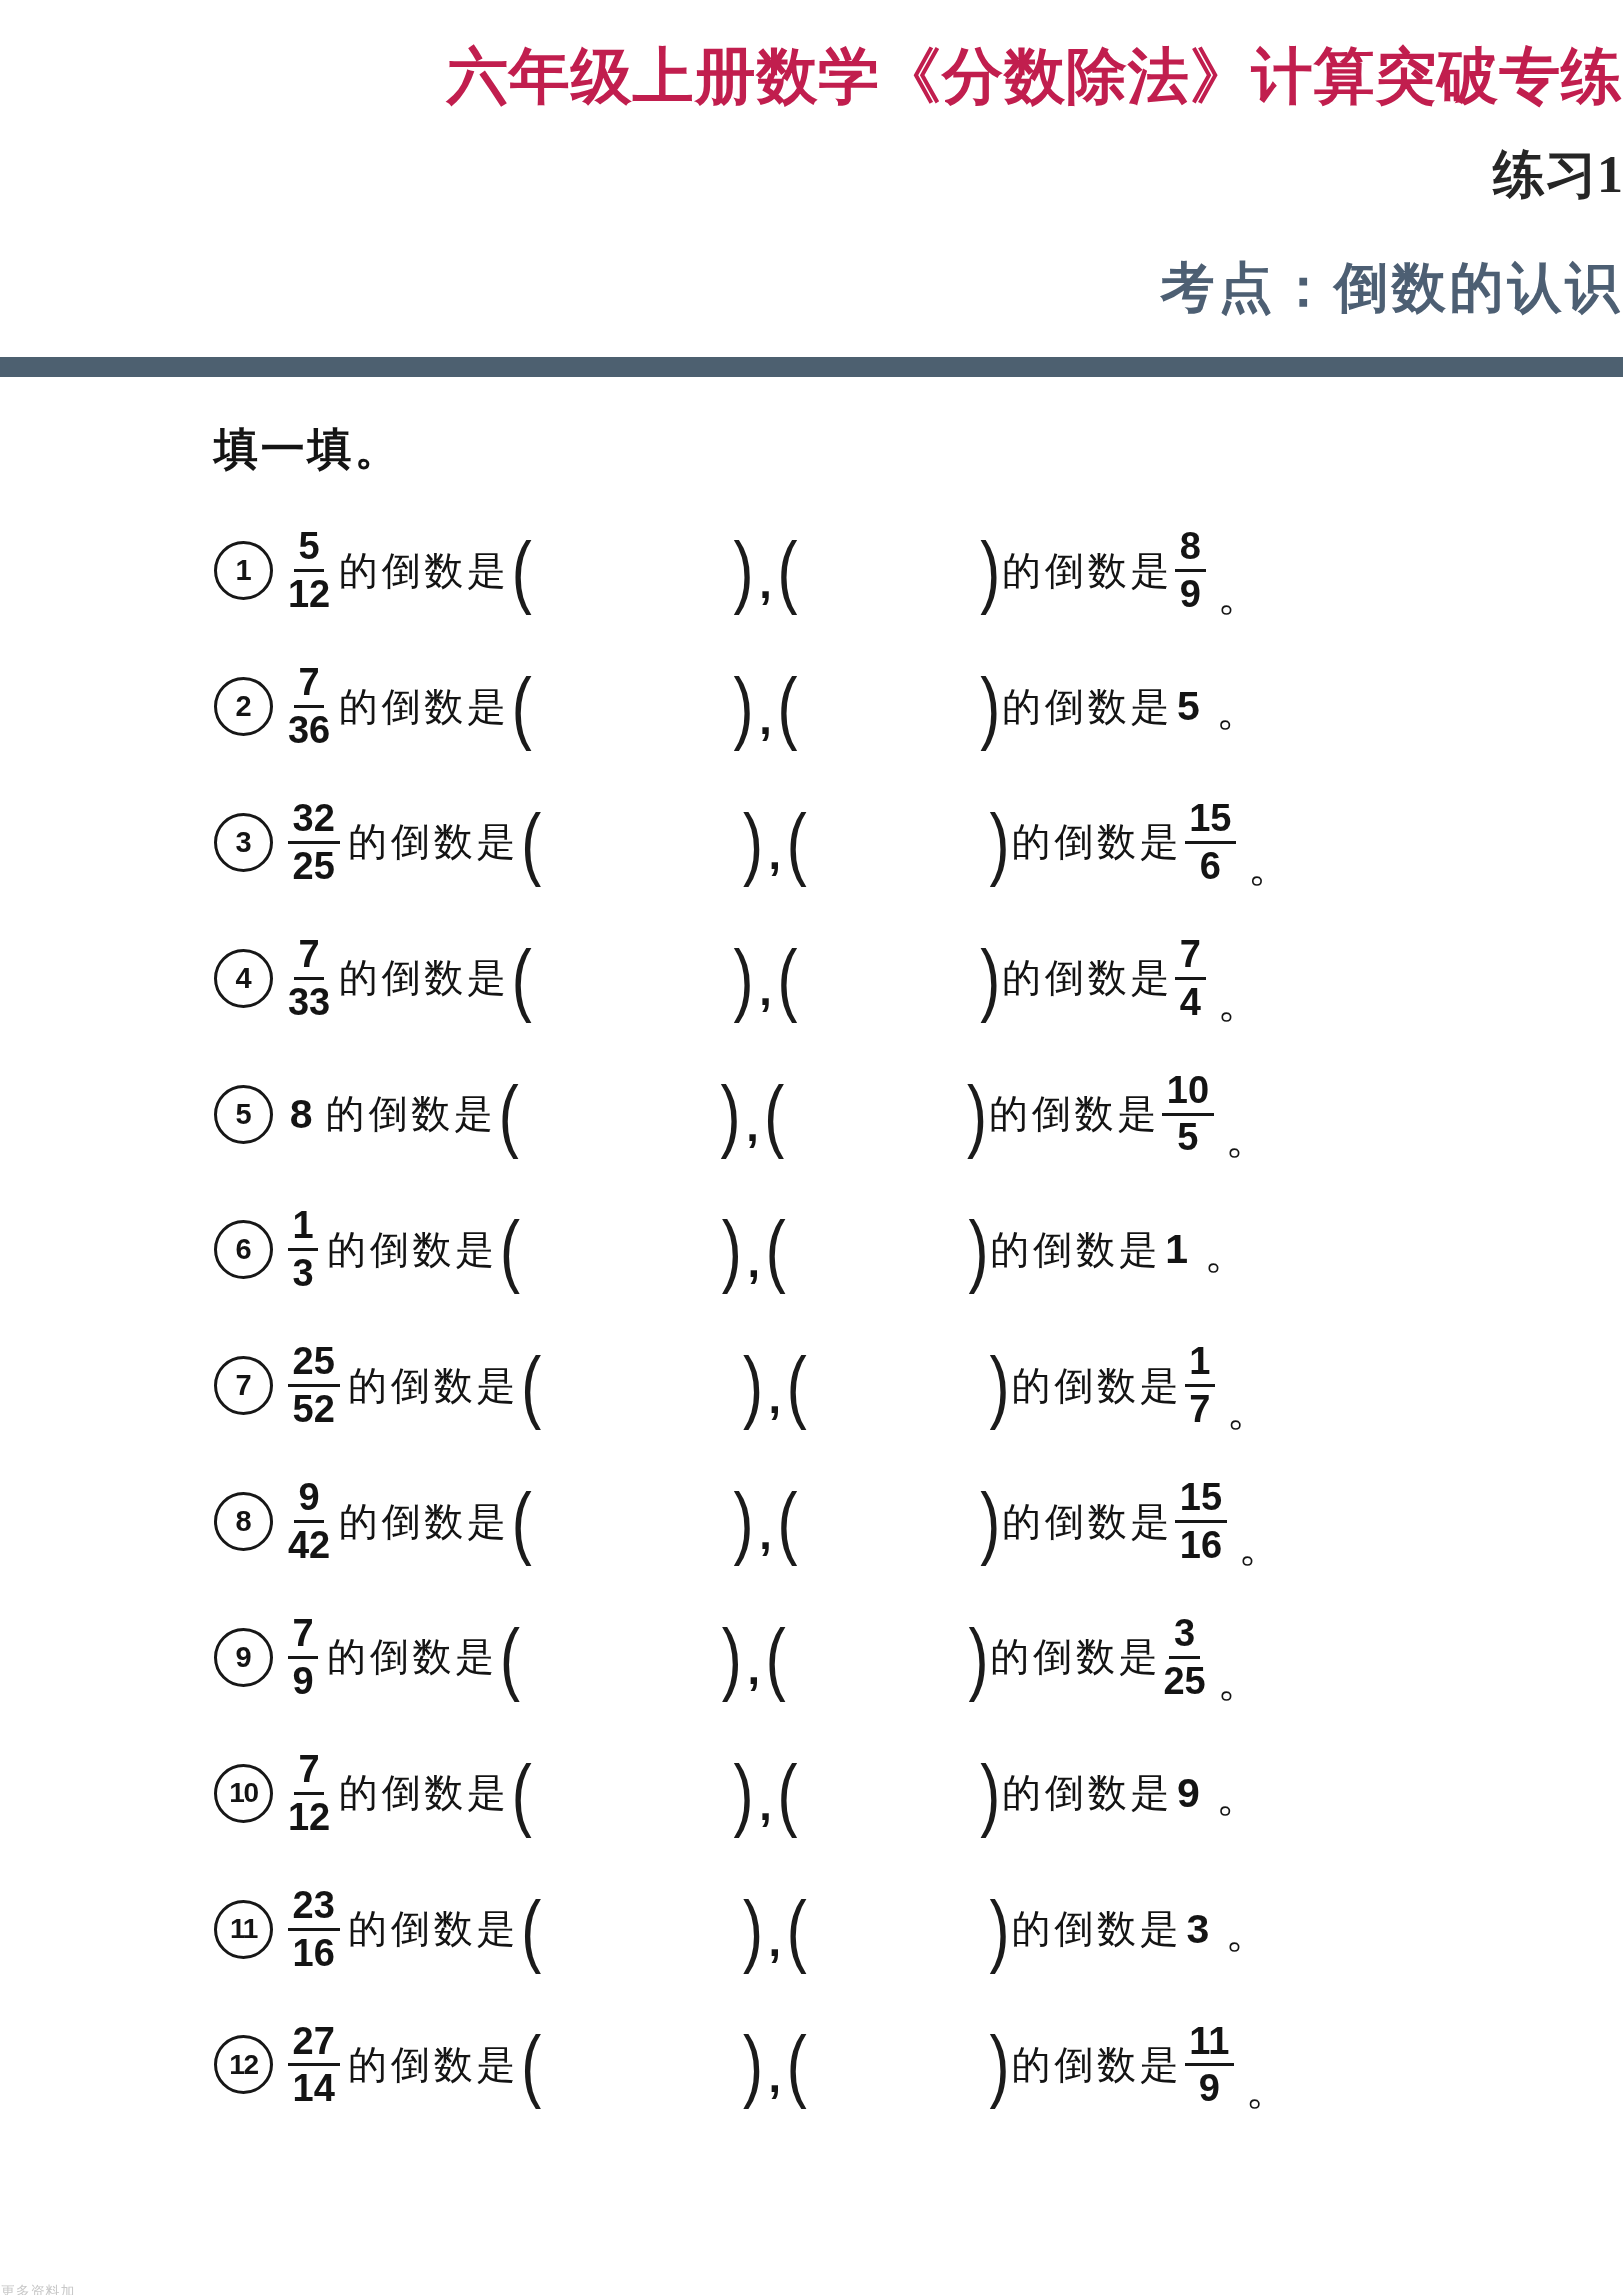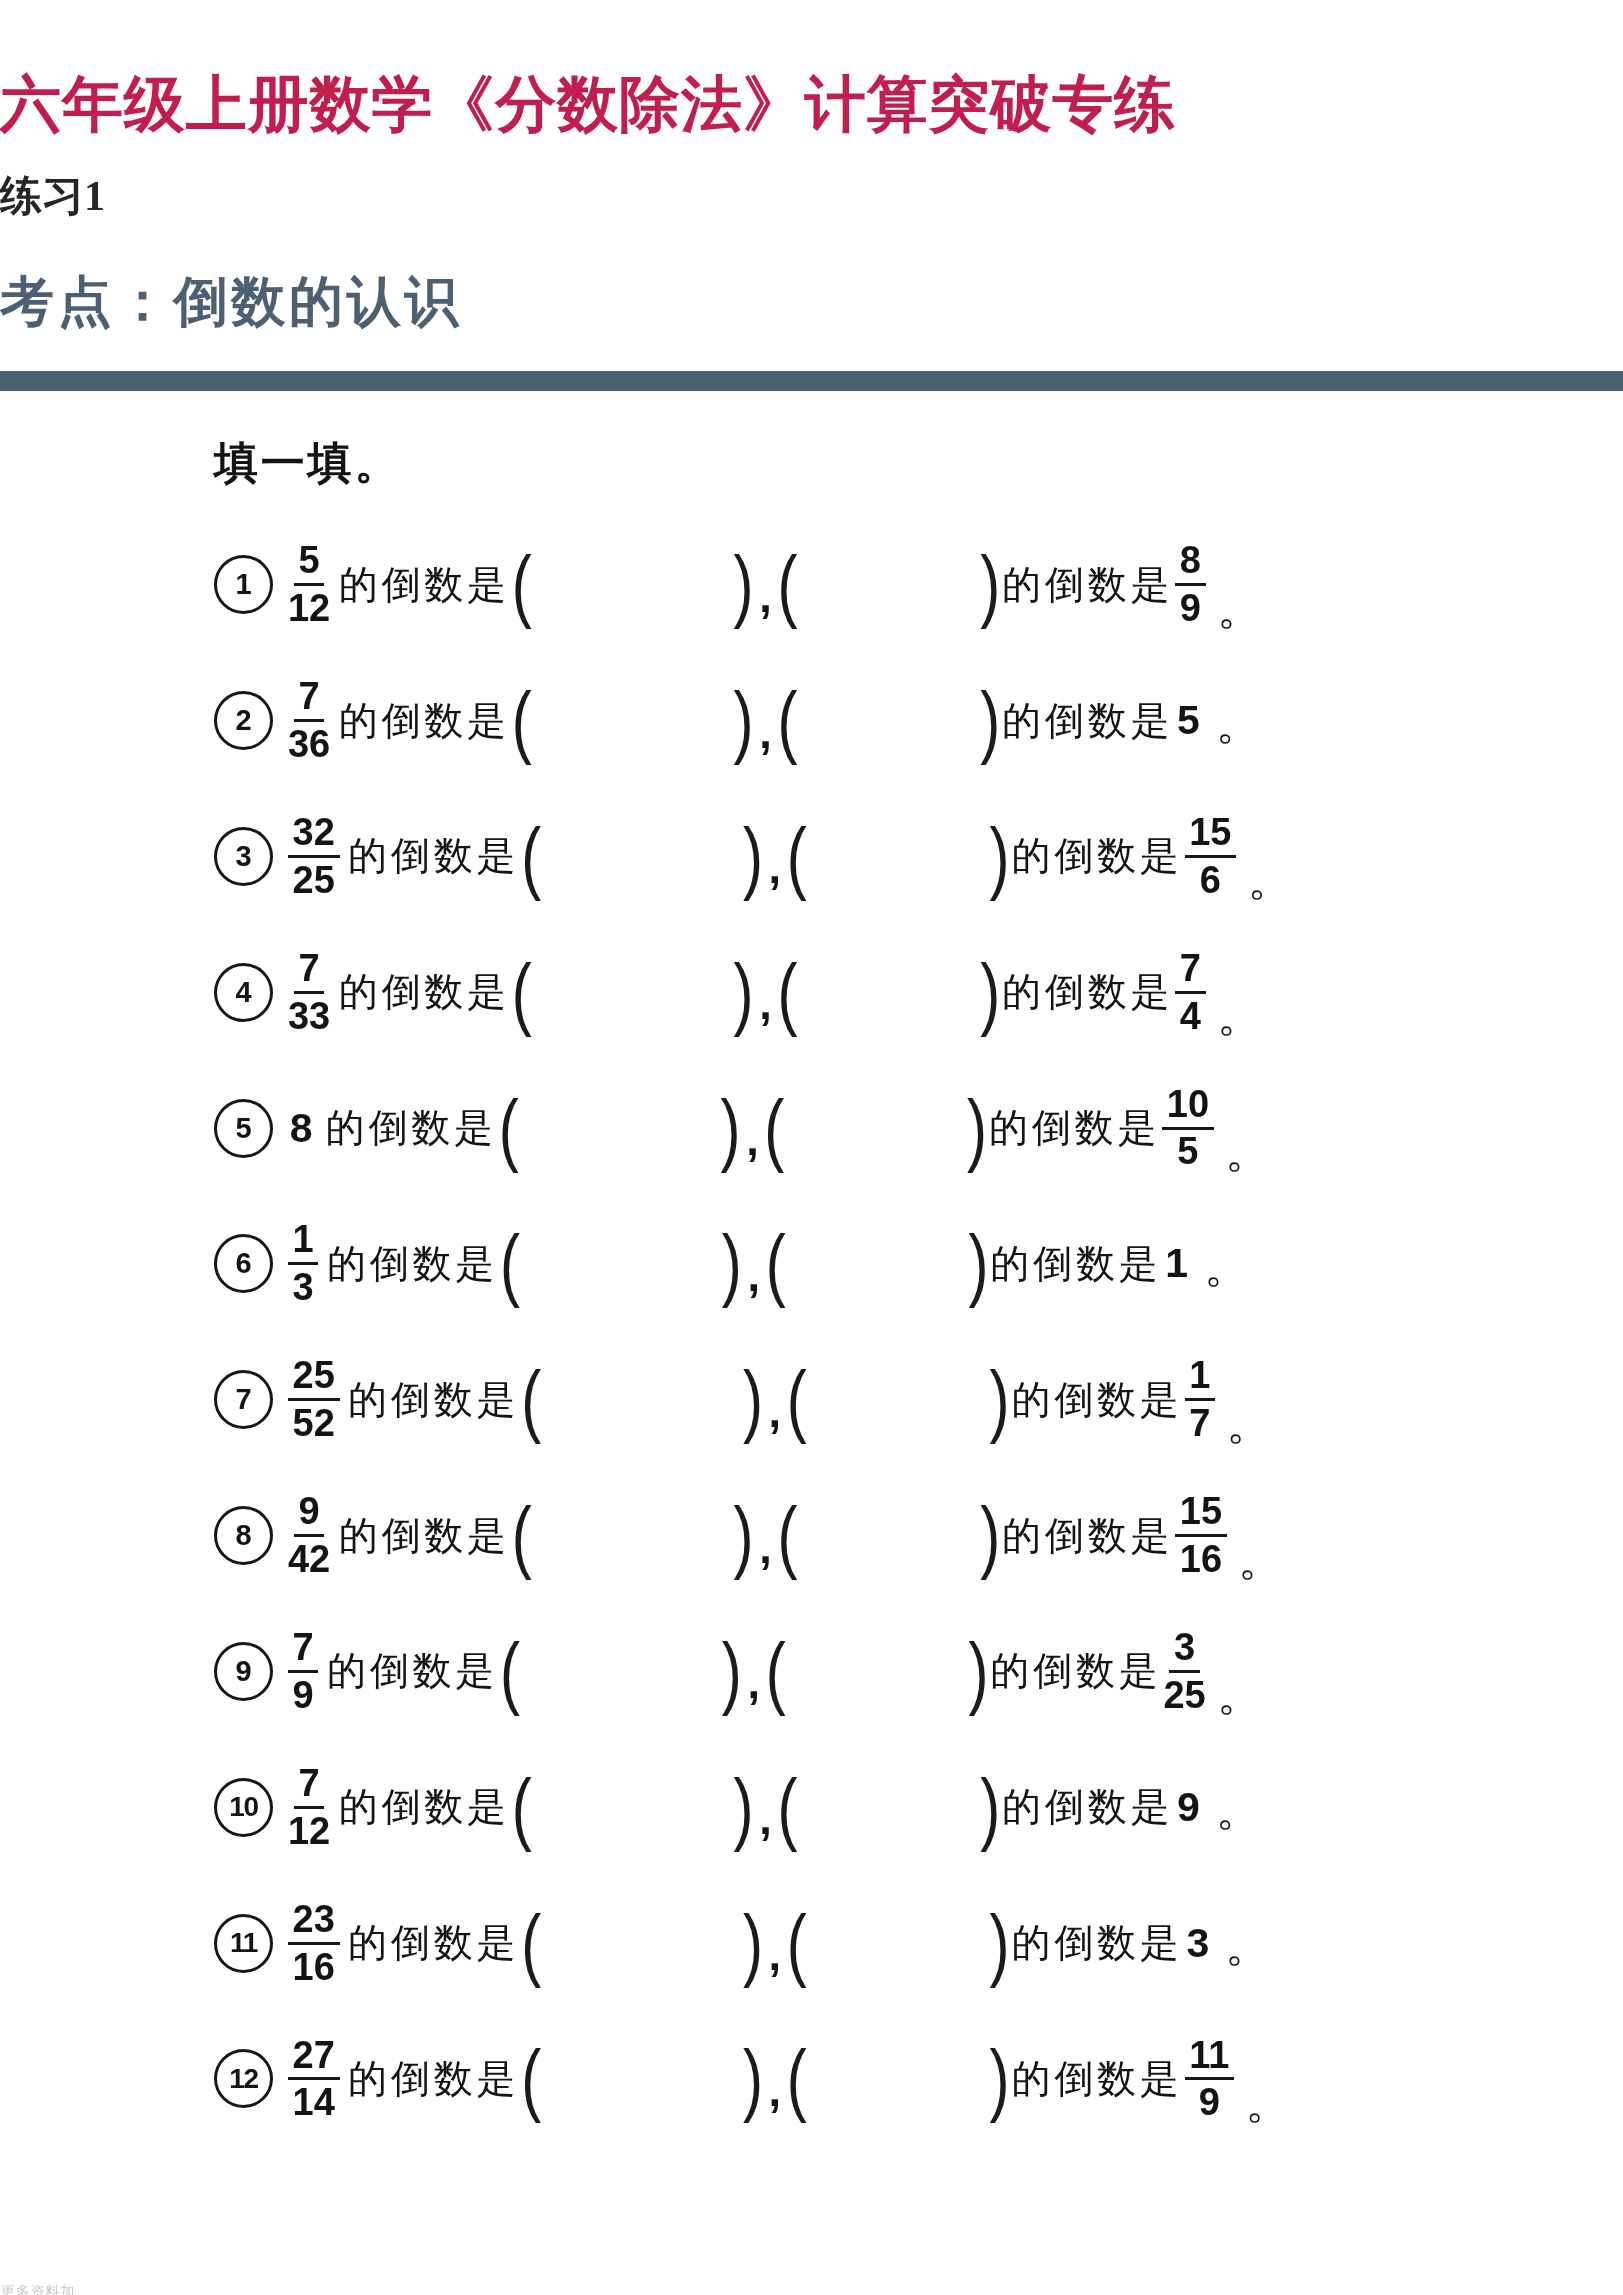--- a/index.html
+++ b/index.html
@@ -1,26 +1,26 @@
 <!DOCTYPE html>
 <html style="font-size:7.5px"><head>
 <meta charset="utf-8">
 <style>
   html,body{margin:0;padding:0;}
   body{
     width:1623px;height:2295px;position:relative;overflow:hidden;
     background:#ffffff;color:#141414;
     font-family:"Liberation Sans","DejaVu Sans",sans-serif;
   }
-  .header{text-align:left;padding-top:66px;}
+  .header{text-align:right;padding-top:38px;}
   .title{
     font-size:61px;font-weight:bold;color:#c11e4e;letter-spacing:0.9px;line-height:1.25;
   }
   .subtitle{
-    margin-top:26px;font-size:42px;font-weight:bold;color:#262626;
+    margin-top:26px;font-size:52px;font-weight:bold;color:#262626;
     font-family:"Liberation Serif","DejaVu Serif",serif;
   }
   .topic{
     margin-top:42px;font-size:54px;font-weight:bold;color:#4d5f73;letter-spacing:3.8px;
   }
   .divider{height:20px;width:100%;background:#4d6070;margin-top:32px;}
   .content{padding:43px 63px 0 214px;}
   .instruction{font-size:44px;font-weight:600;letter-spacing:2.8px;}
   .item{display:flex;align-items:center;margin-top:47px;white-space:nowrap;}
   .badge{

